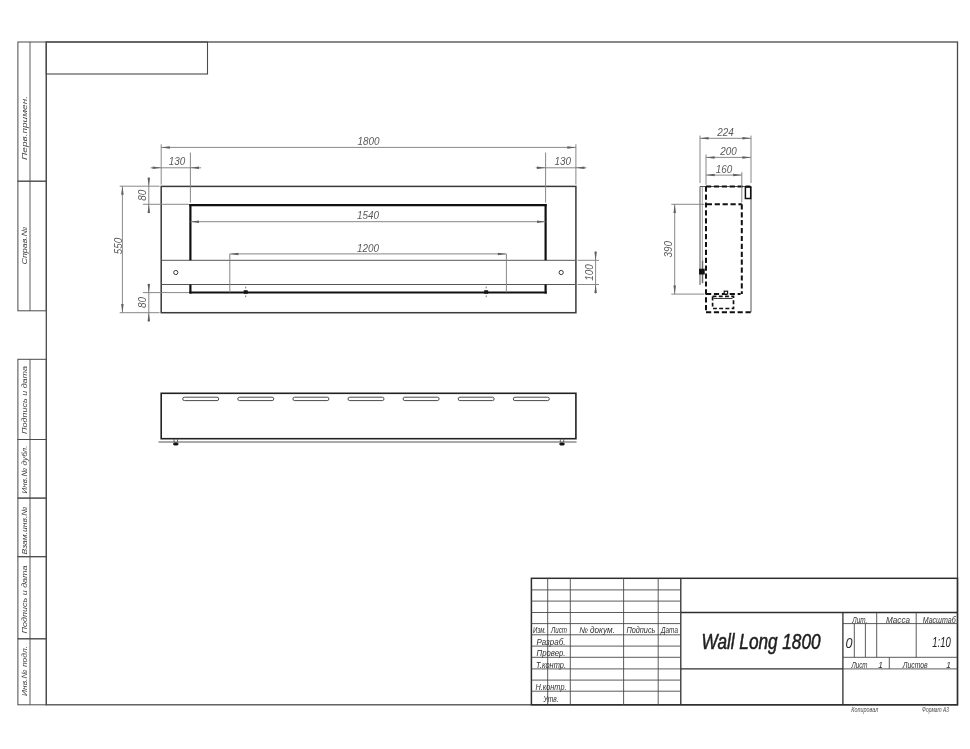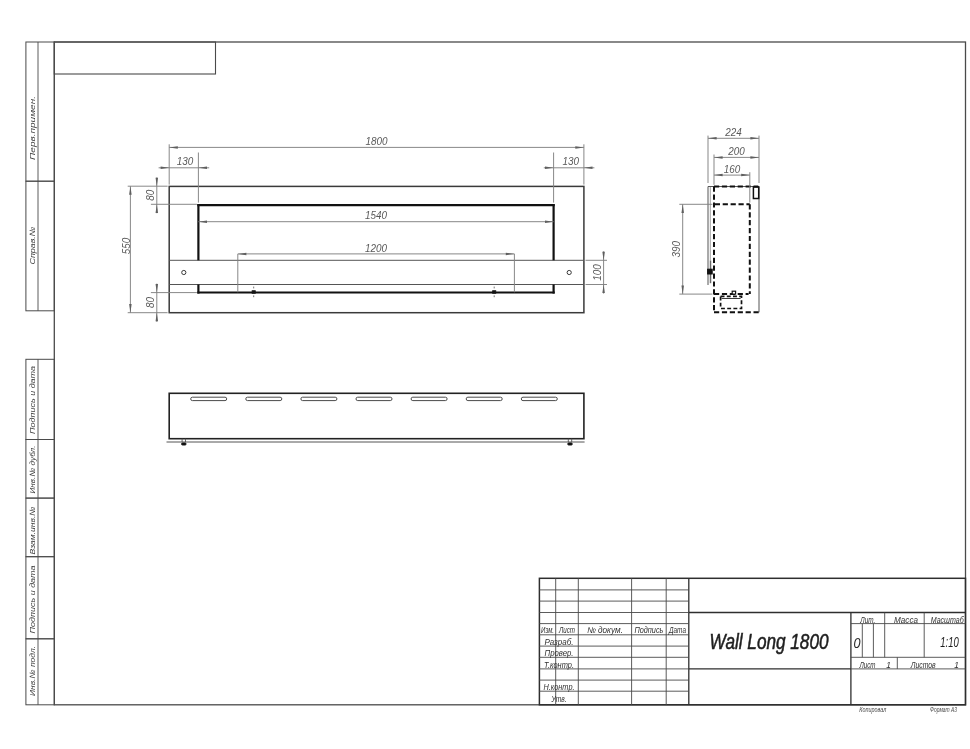--- a/index.html
+++ b/index.html
@@ -1,18 +1,18 @@
 <!DOCTYPE html>
 <html><head>
 <meta charset="utf-8">
 <title>Wall Long 1800</title>
 <style>
   html,body { margin:0; padding:0; background:#ffffff; }
   #sheet { position:relative; width:788px; height:749px; background:#ffffff;
-           font-family:"Liberation Sans", sans-serif;margin-left:8px; }
+           font-family:"Liberation Sans", sans-serif; }
   svg { display:block; }
 </style>
 </head>
 <body>
 
 <div id="sheet">
 <svg width="970" height="749" viewBox="0 0 970 749">
 
 <rect x="0" y="0" width="970" height="749" fill="#ffffff" stroke="none" stroke-width="0"></rect>
 

